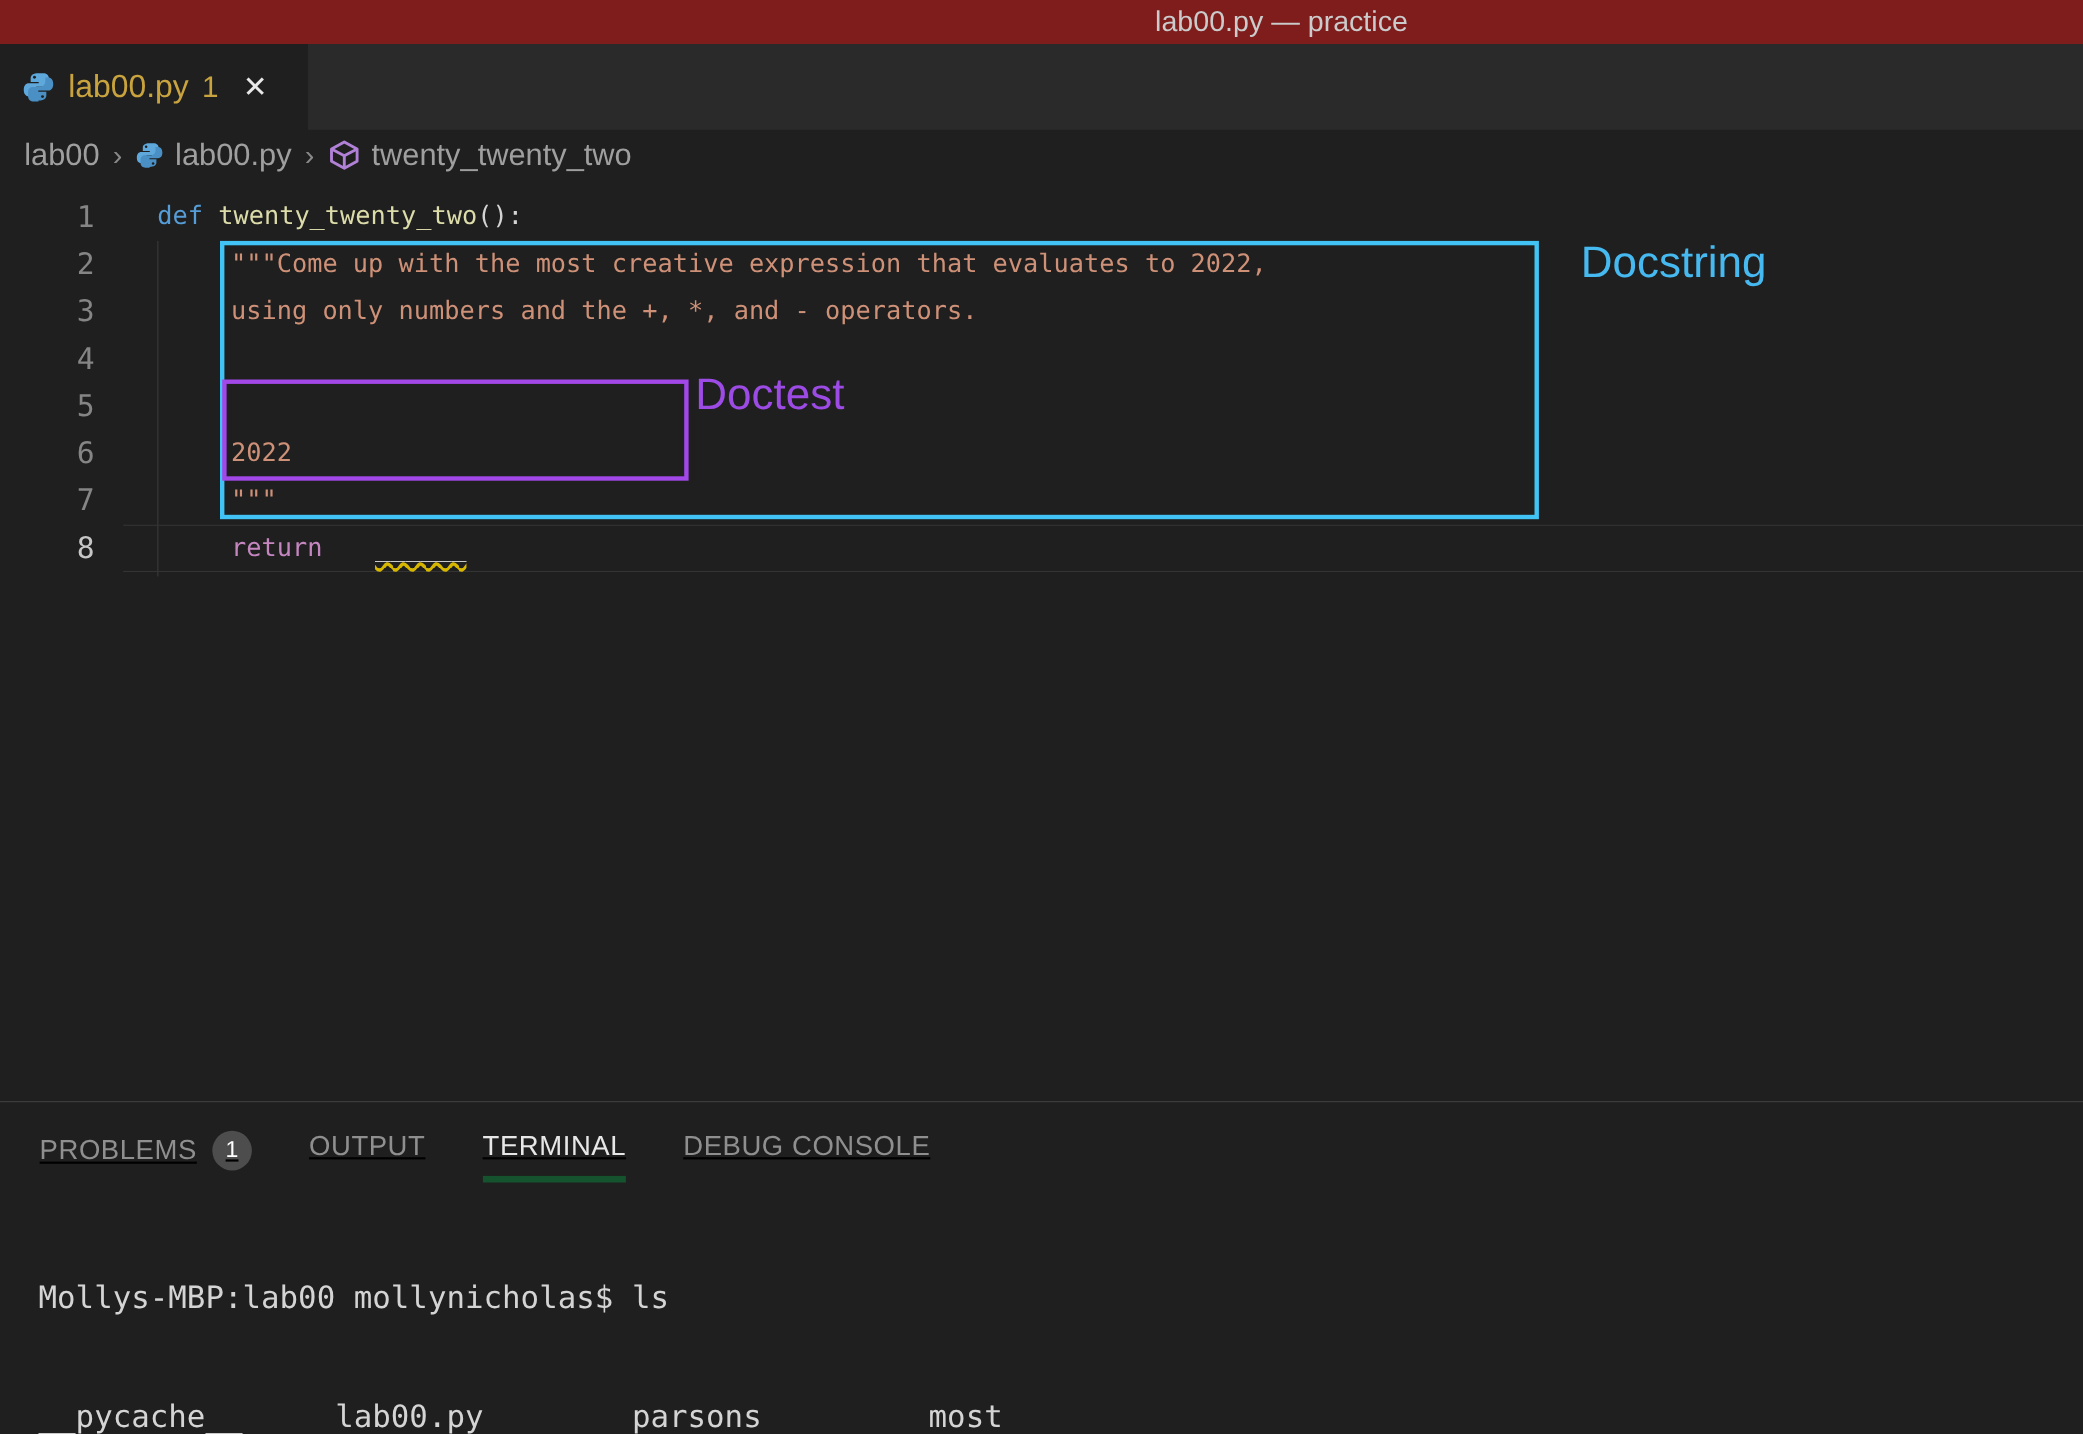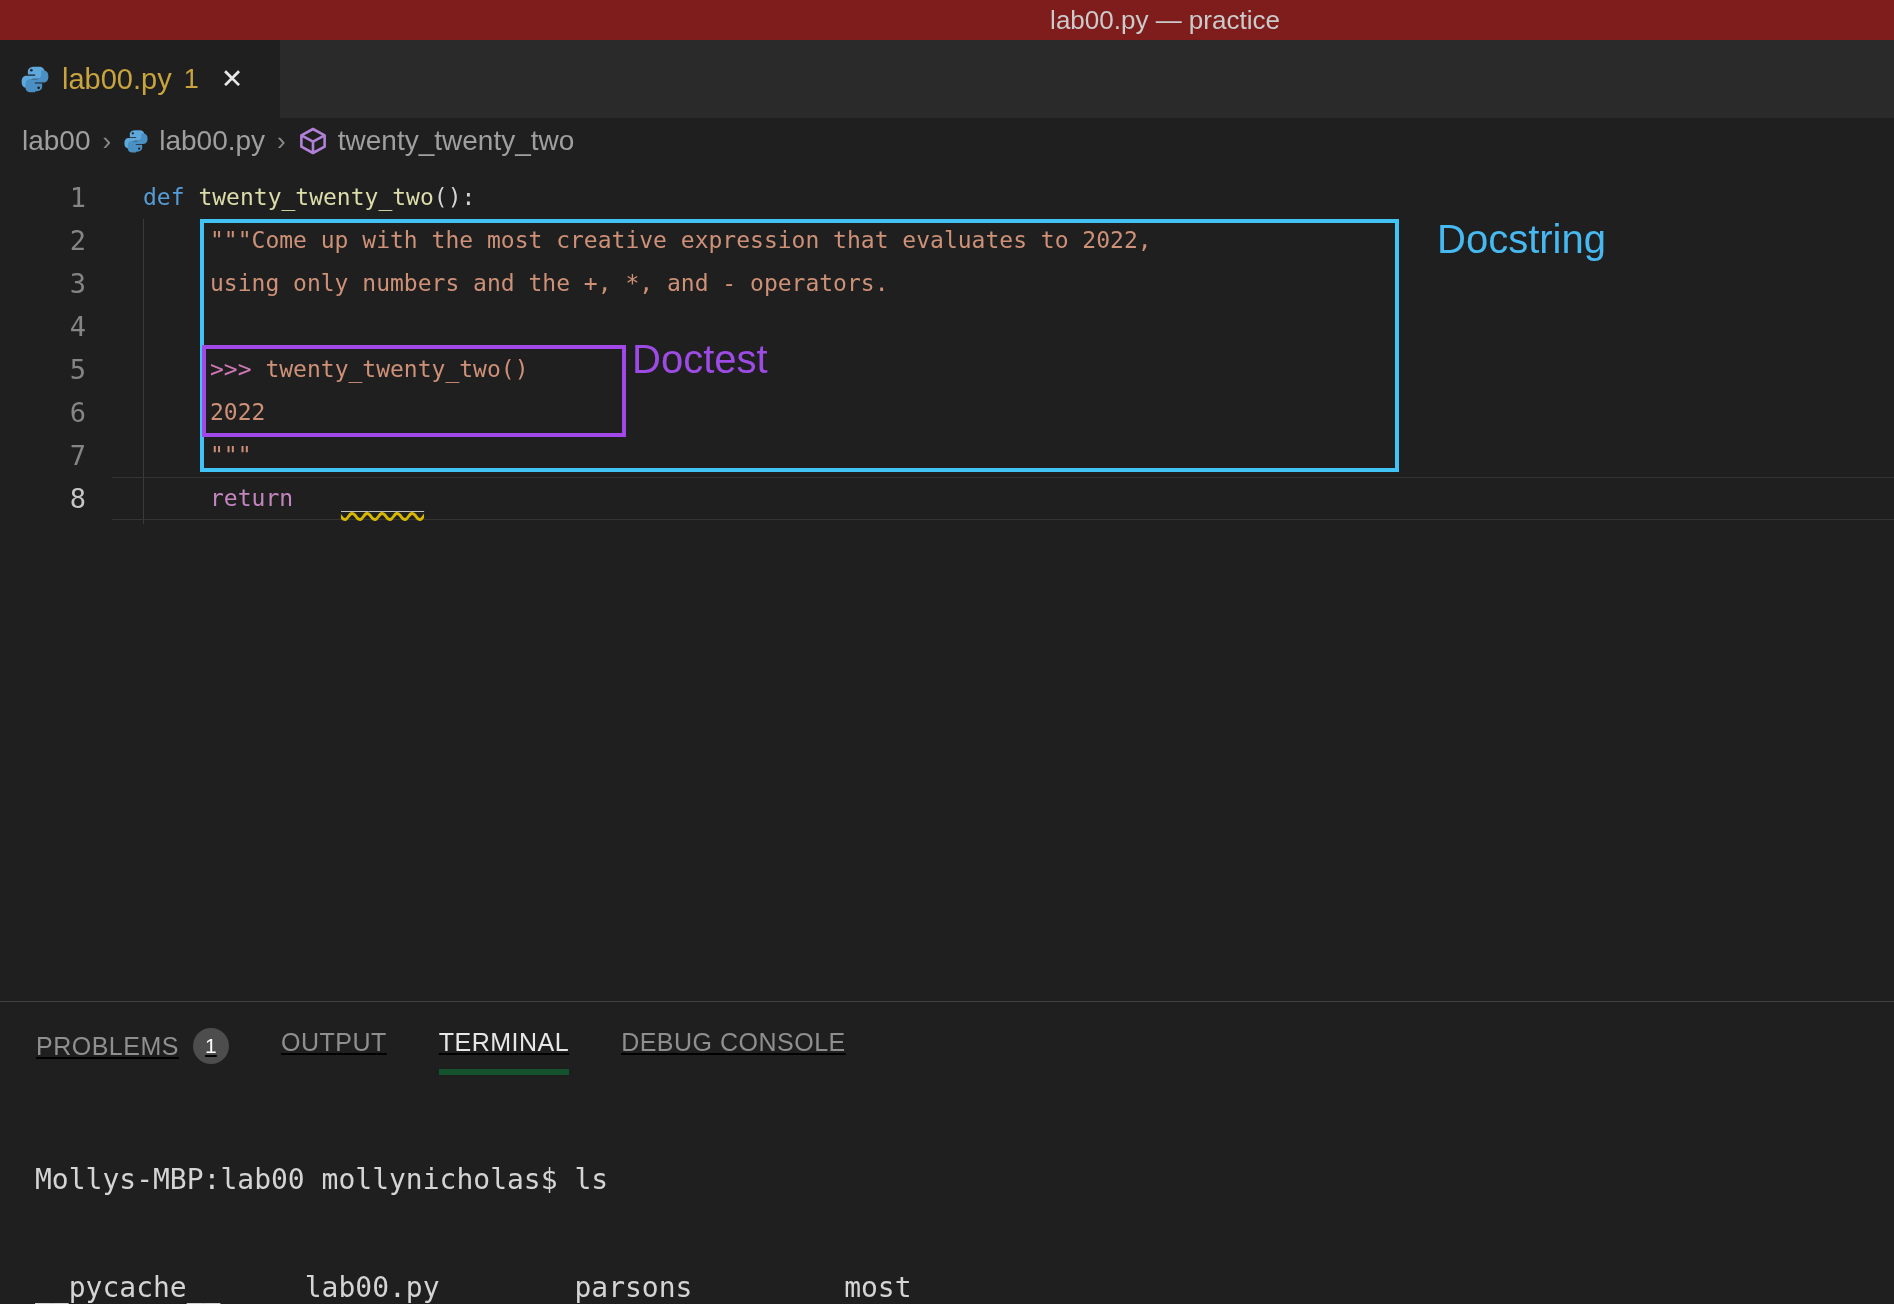--- a/index.html
+++ b/index.html
@@ -119,21 +119,20 @@
   <div class="gutter-num mono" style="top:305px">4</div>
   <div class="gutter-num mono" style="top:348px">5</div>
   <div class="gutter-num mono" style="top:391px">6</div>
   <div class="gutter-num mono" style="top:434px">7</div>
   <div class="gutter-num mono active" style="top:477px">8</div>
 
   <div class="code-line mono" style="left:143px;top:176px"><span class="tok-kw">def </span><span class="tok-fn">twenty_twenty_two</span><span class="tok-plain">():</span></div>
   <div class="code-line mono" style="left:210px;top:219px"><span class="tok-str">"""Come up with the most creative expression that evaluates to 2022,</span></div>
   <div class="code-line mono" style="left:210px;top:262px"><span class="tok-str">using only numbers and the +, *, and - operators.</span></div>
   <div class="code-line mono" style="left:210px;top:305px"><span class="tok-str"></span></div>
-  <div class="code-line mono" style="left:210px;top:348px"><span class="tok-prompt">&gt;&gt;&gt; </span><span class="tok-str">twenty_twenty_two()</span></div>
   <div class="code-line mono" style="left:210px;top:391px"><span class="tok-str">2022</span></div>
   <div class="code-line mono" style="left:210px;top:434px"><span class="tok-str">"""</span></div>
   <div class="code-line mono" style="left:210px;top:477px"><span class="tok-ret">return </span><span class="tok-blank">______</span></div>
 
   <div class="docstring-box"></div>
   <div class="doctest-box"></div>
   <div class="docstring-label">Docstring</div>
   <div class="doctest-label">Doctest</div>
 
   <div class="panel-divider"></div>

